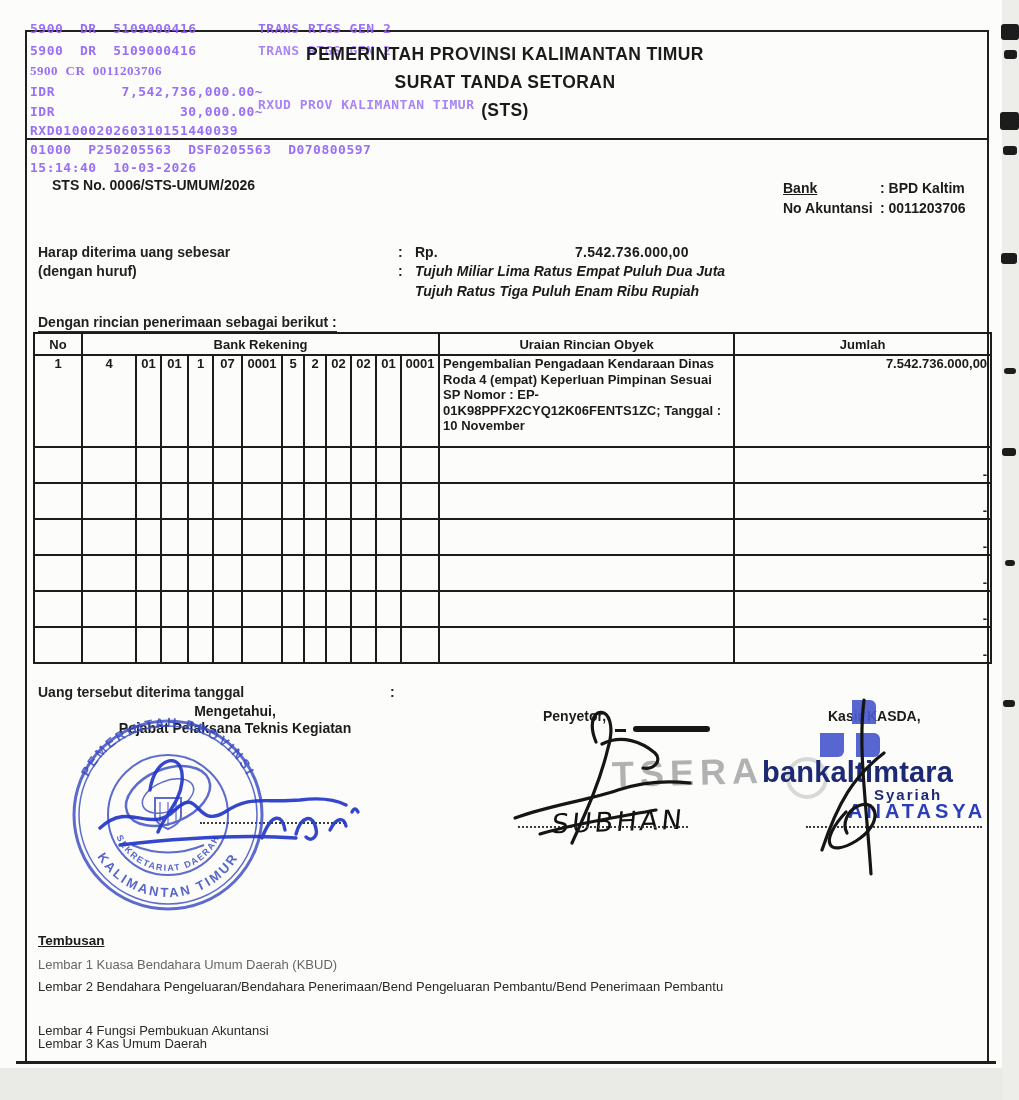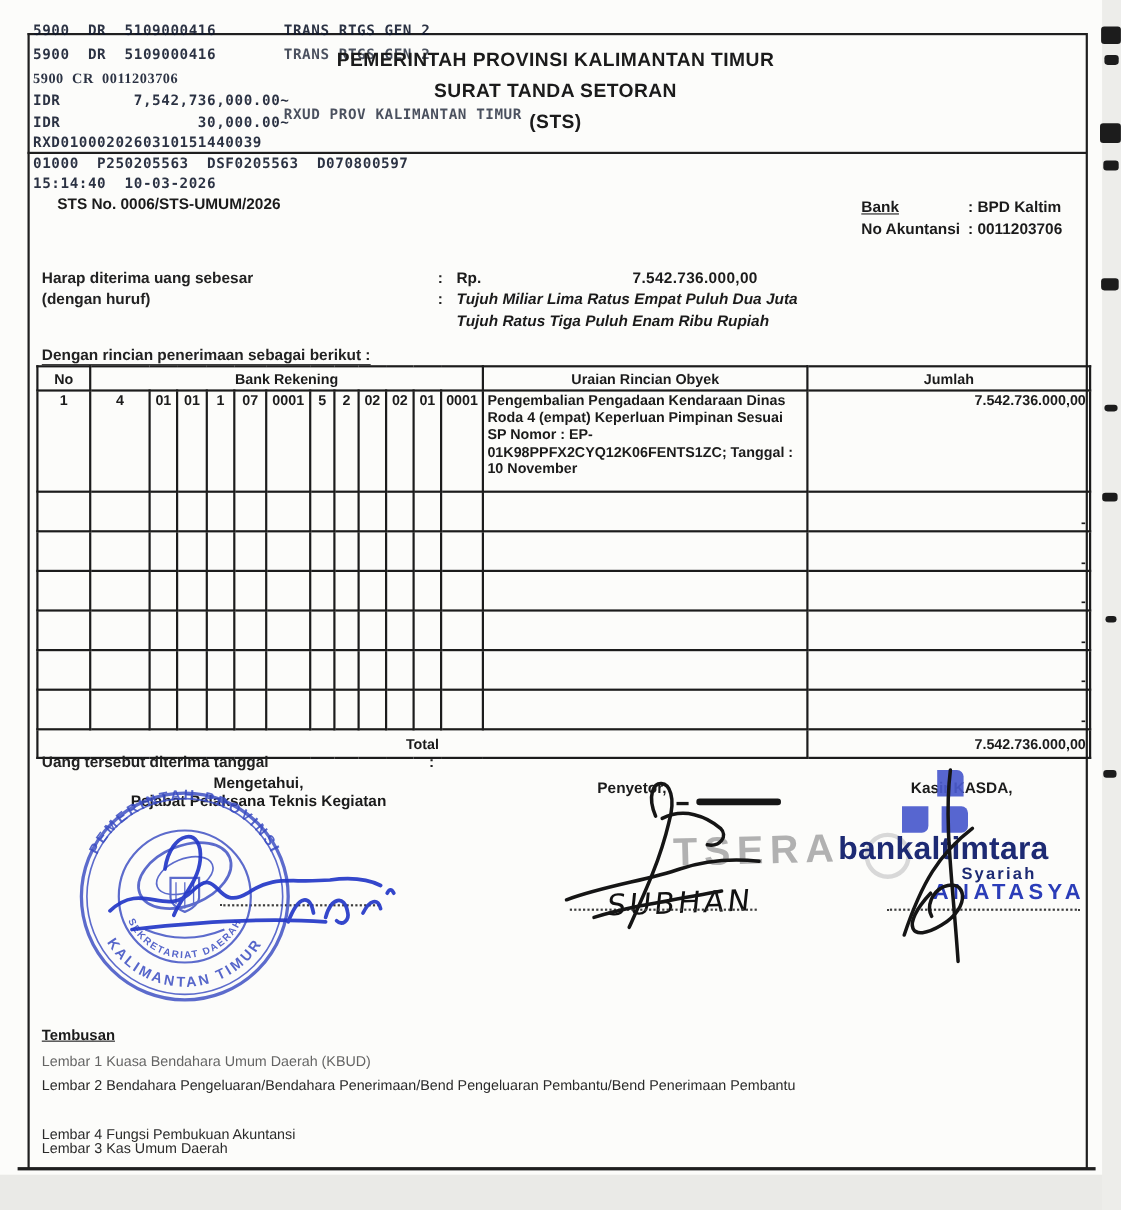--- a/index.html
+++ b/index.html
@@ -6,21 +6,21 @@
   #canvas{position:relative;width:1019px;height:1100px;background:#f1f1ee;overflow:hidden;
           font-family:"Liberation Sans",sans-serif;color:#1b1b1b;}
   .paper{position:absolute;left:0;top:0;width:1002px;height:1068px;background:#fcfcfa;}
   .strip-right{position:absolute;left:1002px;top:0;width:17px;height:1100px;background:#ededea;}
   .strip-bottom{position:absolute;left:0;top:1068px;width:1002px;height:32px;background:#eaeae7;}
   .abs{position:absolute;}
   
   .line{position:absolute;background:#1f1f1f;}
   
   .mx{position:absolute;font-family:"DejaVu Sans Mono",monospace;font-size:13px;font-weight:bold;
-      color:#0f172a;white-space:pre;letter-spacing:0.5px;opacity:.88;}
+      color:#8b5cf6;white-space:pre;letter-spacing:0.5px;opacity:.88;}
   
   .b{font-weight:bold;}
   .t14{font-size:14px;}
   .title-block{position:absolute;left:140px;top:40px;width:730px;text-align:center;line-height:28px;}
   .title-block div{font-weight:bold;font-size:17.5px;letter-spacing:.4px;}
   .lbl{position:absolute;font-size:14px;font-weight:600;color:#222;}
   .ital{font-style:italic;}
   
   table.sts{position:absolute;left:33px;top:332px;width:957px;border-collapse:collapse;table-layout:fixed;}
   table.sts td{border:2px solid #1c1c1c;padding:0 3px;overflow:hidden;font-size:13px;}
@@ -225,24 +225,20 @@
           <td></td>
           <td></td>
           <td></td>
           <td></td>
           <td></td>
           <td></td>
           <td></td>
           <td></td>
       <td class="dash">-</td>
     </tr>
-    <tr>
-      <td class="tot" colspan="14">Total</td>
-      <td class="jm" style="vertical-align:middle;">7.542.736.000,00</td>
-    </tr>
   </tbody>
     </table>
 
   <div class="lbl" style="left:38px;top:684px;">Uang tersebut diterima tanggal</div>
   <div class="lbl" style="left:390px;top:684px;">:</div>
 
   <div class="abs" style="left:60px;top:703px;width:350px;text-align:center;font-weight:600;font-size:14px;line-height:17px;">
     <div>Mengetahui,</div>
     <div>Pejabat Pelaksana Teknis Kegiatan</div>
   </div>

